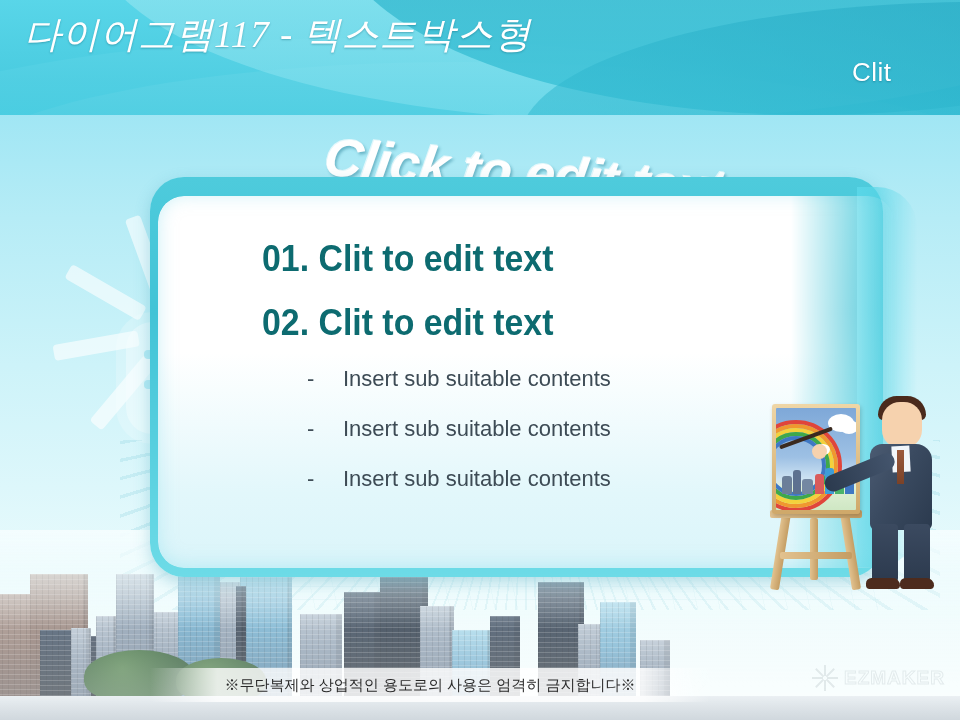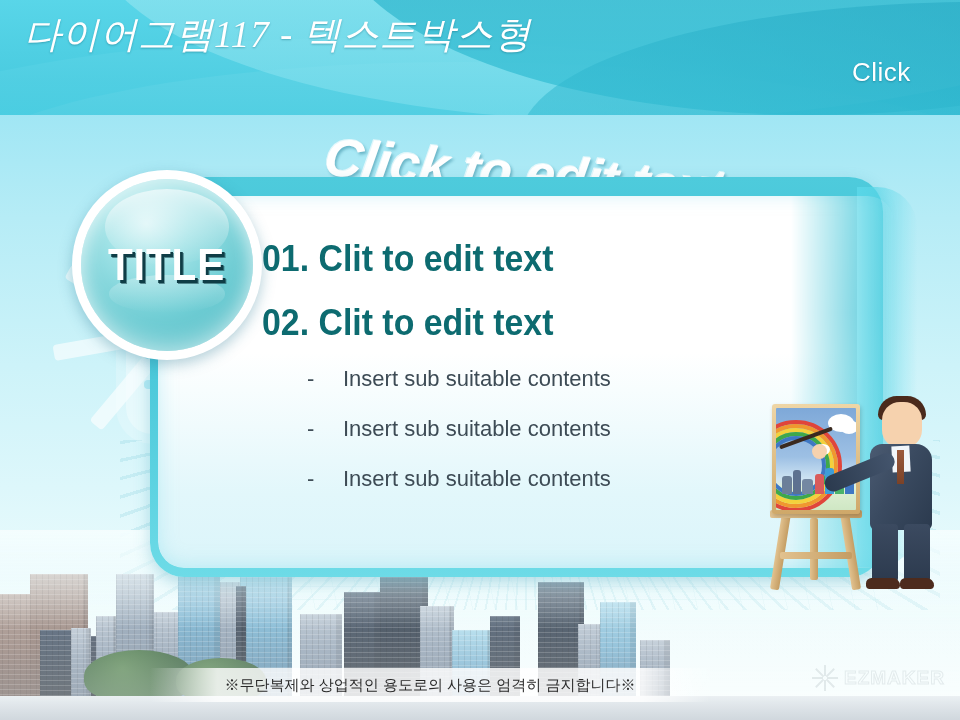--- a/index.html
+++ b/index.html
@@ -364,21 +364,21 @@
 
   <div class="header">
     <div class="w4"></div>
     <div class="w5"></div>
     <div class="w1"></div>
     <div class="w2"></div>
     <div class="w3"></div>
     <div class="w6"></div>
   </div>
   <div class="deck-title">다이어그램117 - 텍스트박스형</div>
-  <div class="logo-text">Click</div>
+  <div class="logo-text">Clit</div>
 
   <div class="headline-wrap">
     <div class="headline">Click to edit text</div>
   </div>
 
   <div class="panel-frame"></div>
   <div class="panel"></div>
 
   <div class="num-line l1">01. Clit to edit text</div>
   <div class="num-line l2">02. Clit to edit text</div>
@@ -391,27 +391,20 @@
     <div class="bullet">
       <span class="dash">-</span>
       <span class="btxt">Insert sub suitable contents</span>
     </div>
     <div class="bullet">
       <span class="dash">-</span>
       <span class="btxt">Insert sub suitable contents</span>
     </div>
   </div>
 
-  <div class="title-circle">
-    <div class="ball">
-      <div class="gloss"></div>
-      <div class="gloss-b"></div>
-      <div class="title-word">TITLE</div>
-    </div>
-  </div>
 
   <div class="illus">
     <div class="easel-leg" style="left:16px;  top:120px; width:9px;  height:78px; transform:rotate(9deg);"></div>
     <div class="easel-leg" style="left:86px;  top:120px; width:9px;  height:78px; transform:rotate(-9deg);"></div>
     <div class="easel-leg" style="left:50px;  top:126px; width:8px;  height:62px;"></div>
     <div class="easel-leg" style="left:20px;  top:160px; width:72px; height:7px;"></div>
     <div class="easel-leg" style="left:10px;  top:118px; width:92px; height:8px;"></div>
 
     <div class="frame-outer">
       <div class="frame-img">

